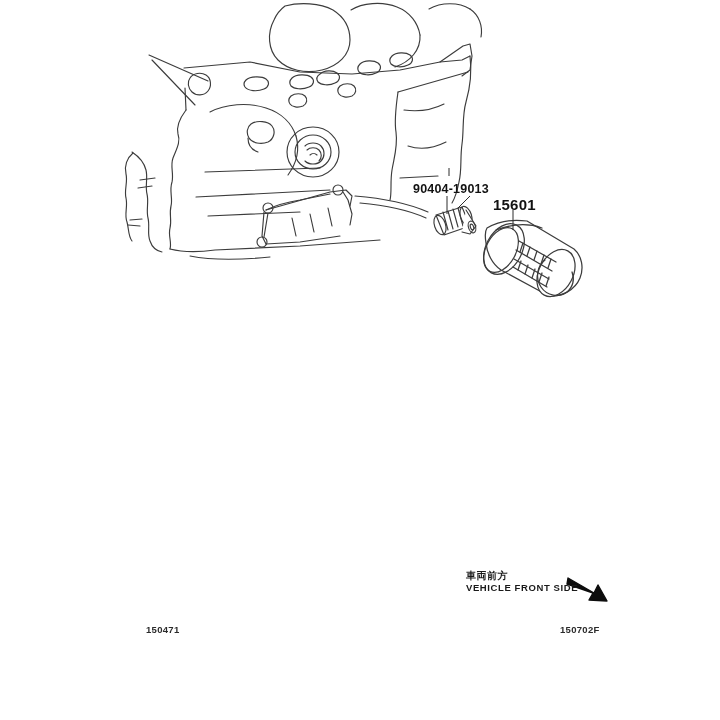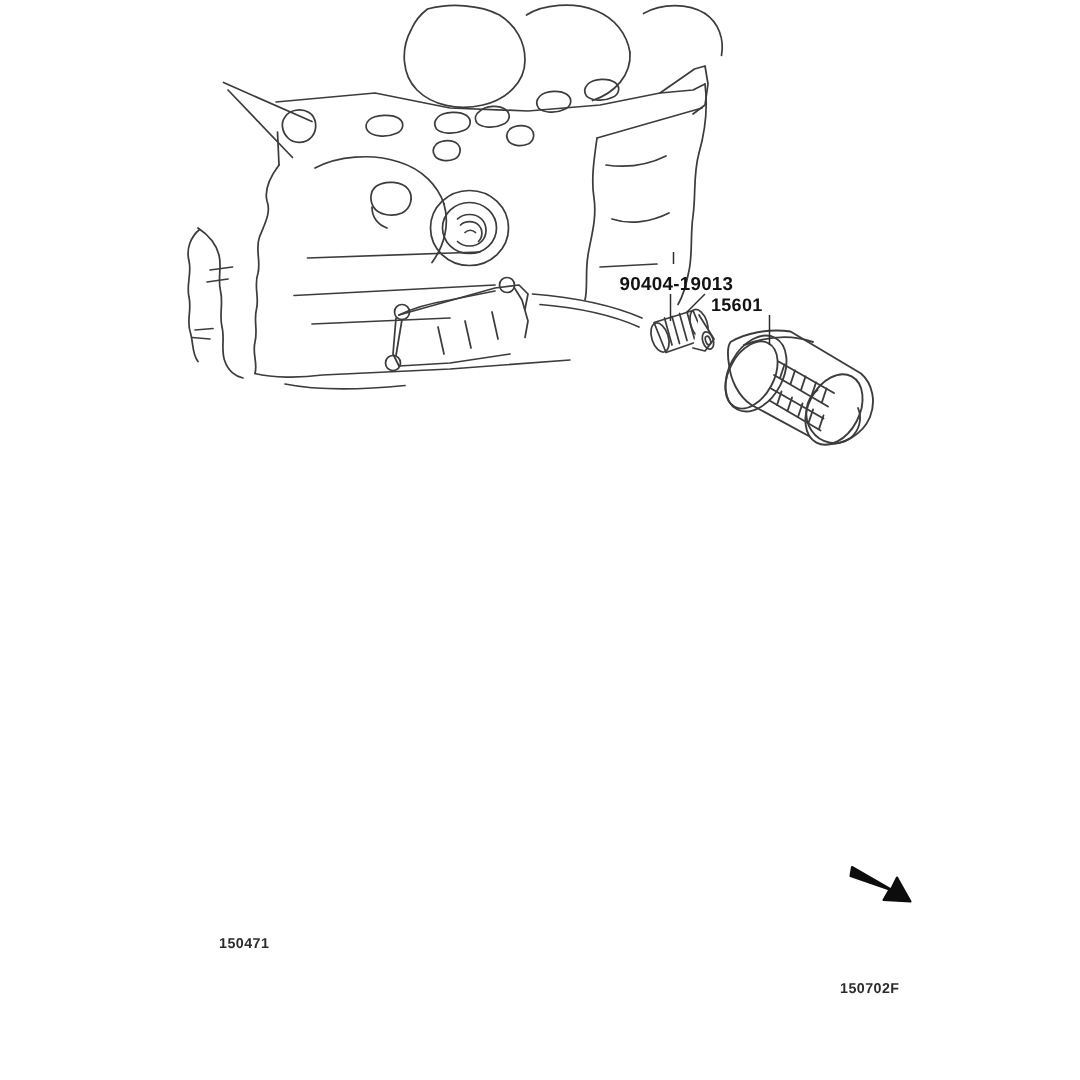--- a/index.html
+++ b/index.html
@@ -30,41 +30,41 @@
     color: #121212;
     white-space: nowrap;
     letter-spacing: 0.2px;
   }
   #label-90404 {
     left: 413px;
     top: 182px;
     font-size: 12.5px;
   }
   #label-15601 {
-    left: 474px;
+    left: 493px;
     top: 196px;
-    font-size: 12px;
+    font-size: 15px;
   }
   .corner-code {
     position: absolute;
     font-family: "Liberation Sans", sans-serif;
     font-weight: bold;
     font-size: 9.5px;
     color: #2b2b2b;
     white-space: nowrap;
     letter-spacing: 0.3px;
   }
   #code-left {
     left: 120px;
     top: 624px;
     margin-left: 26px;
   }
   #code-right {
     left: 560px;
-    top: 654px;
+    top: 624px;
   }
   #front-side-note {
     position: absolute;
     left: 466px;
     top: 570px;
     white-space: nowrap;
   }
   #front-side-jp {
     font-family: "DejaVu Sans", sans-serif;
     font-size: 10px;
@@ -267,20 +267,24 @@
     <g>
       <path d="M568,578 L594,593 L598,585 L607,601 L589,600 L593,593 L567,584 Z" fill="#0d0d0d" stroke="#0d0d0d" stroke-width="1.4" stroke-linejoin="round"></path>
     </g>
 
   </svg>
 
   <div class="label-text" id="label-90404">90404-19013</div>
 
   <div class="label-text" id="label-15601">15601</div>
 
+  <div id="front-side-note">
+    <div id="front-side-jp">車両前方</div>
+    <div id="front-side-en">VEHICLE FRONT SIDE</div>
+  </div>
 
   <div class="corner-code" id="code-left">150471</div>
 
   <div class="corner-code" id="code-right">150702F</div>
 
   <div id="footer-bar">
 
     
 
     

